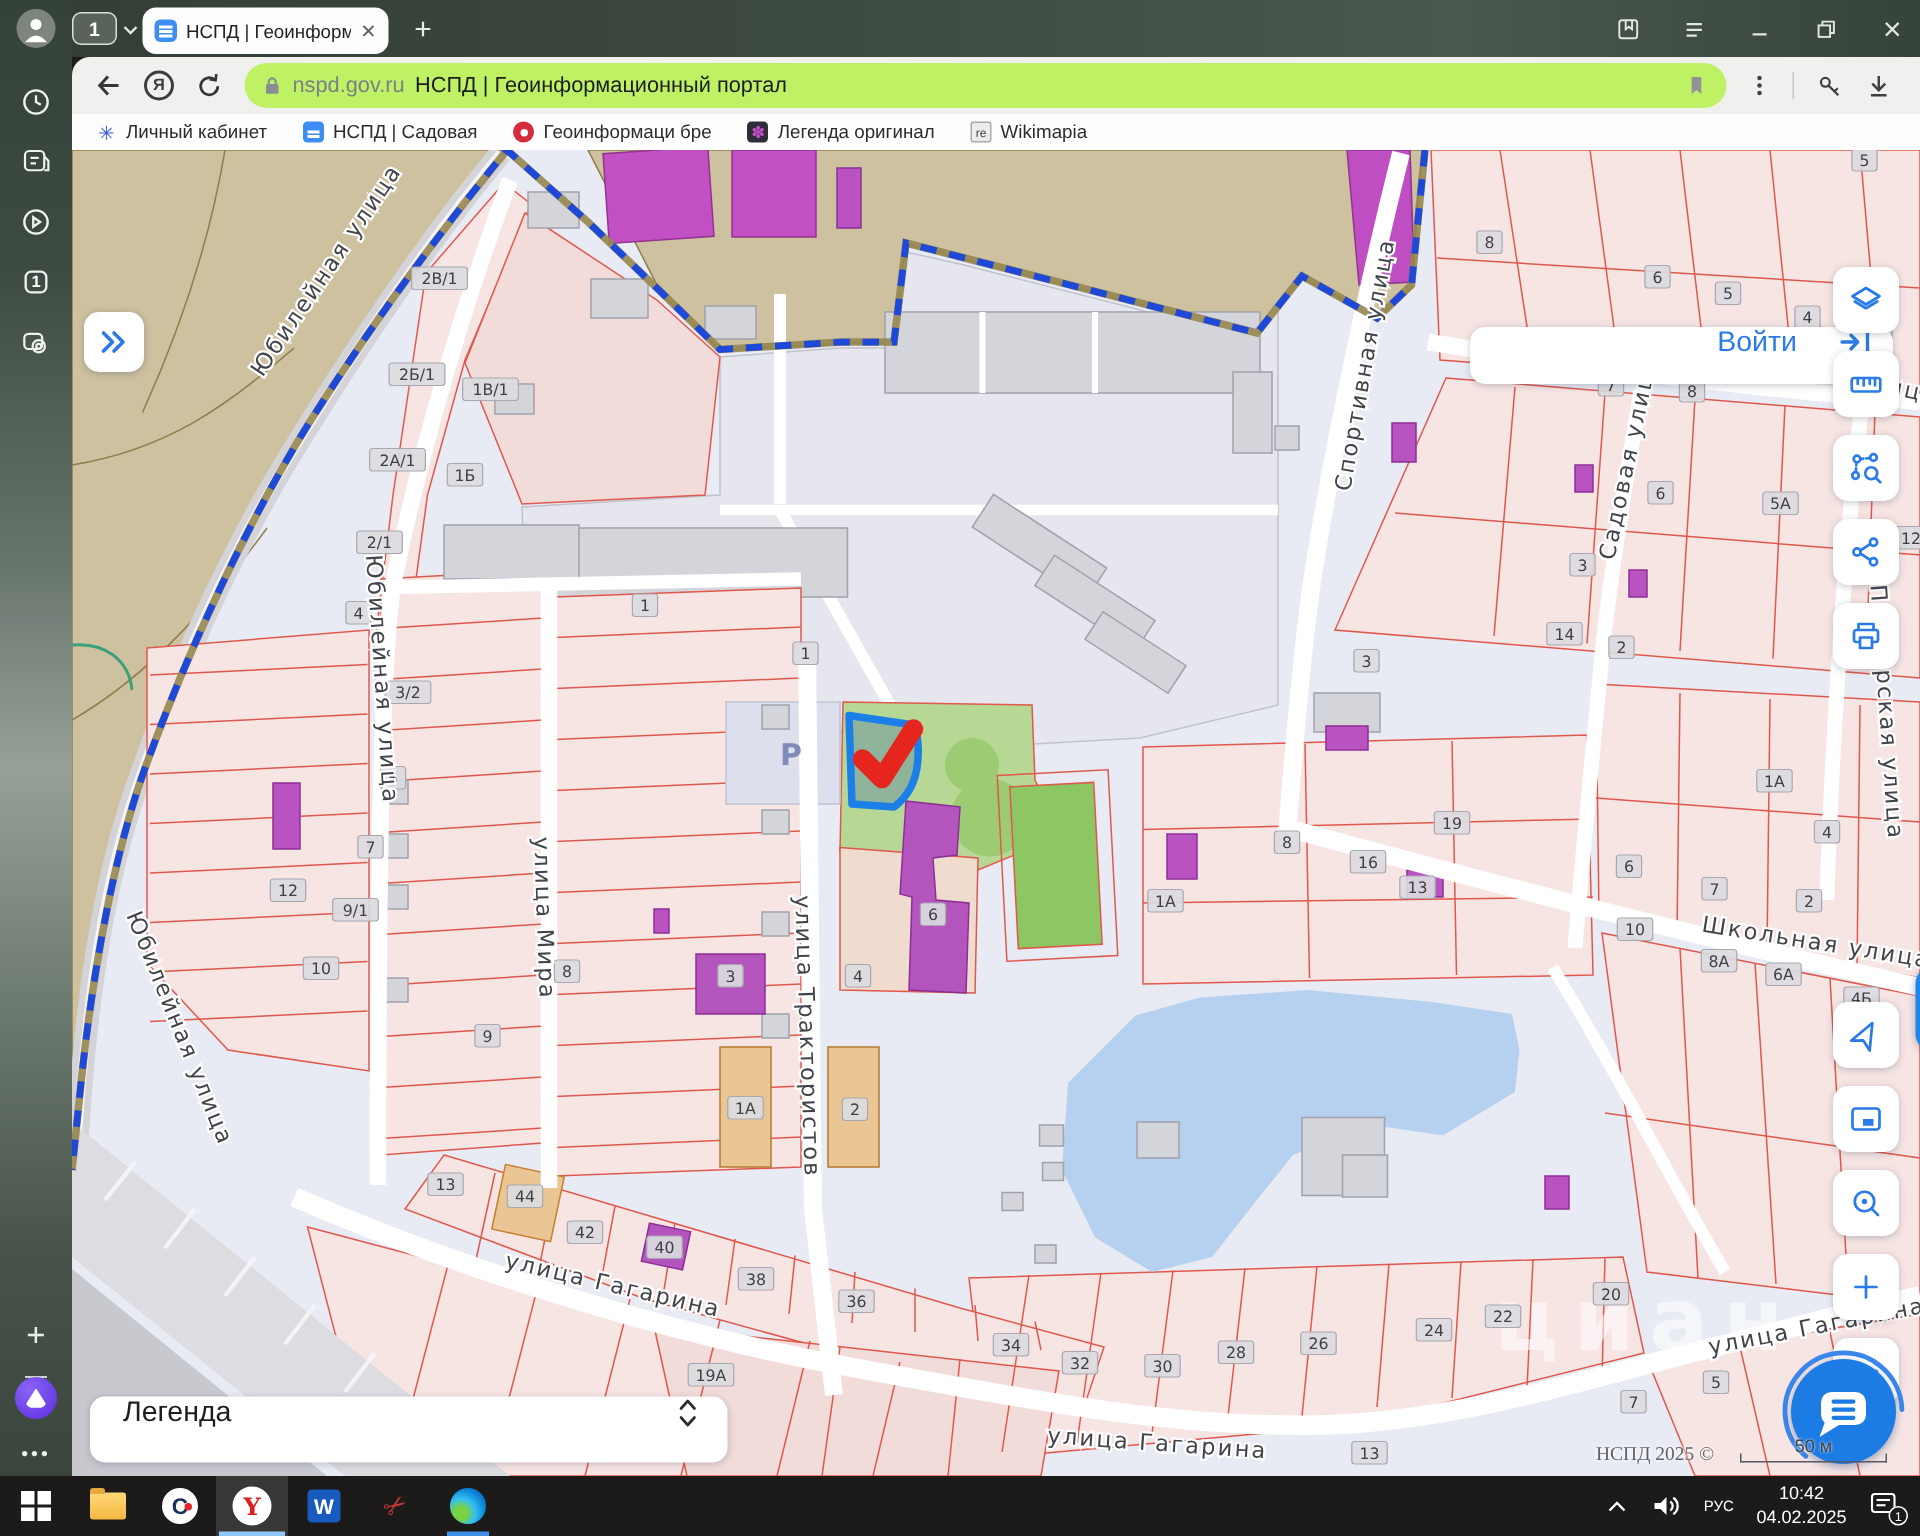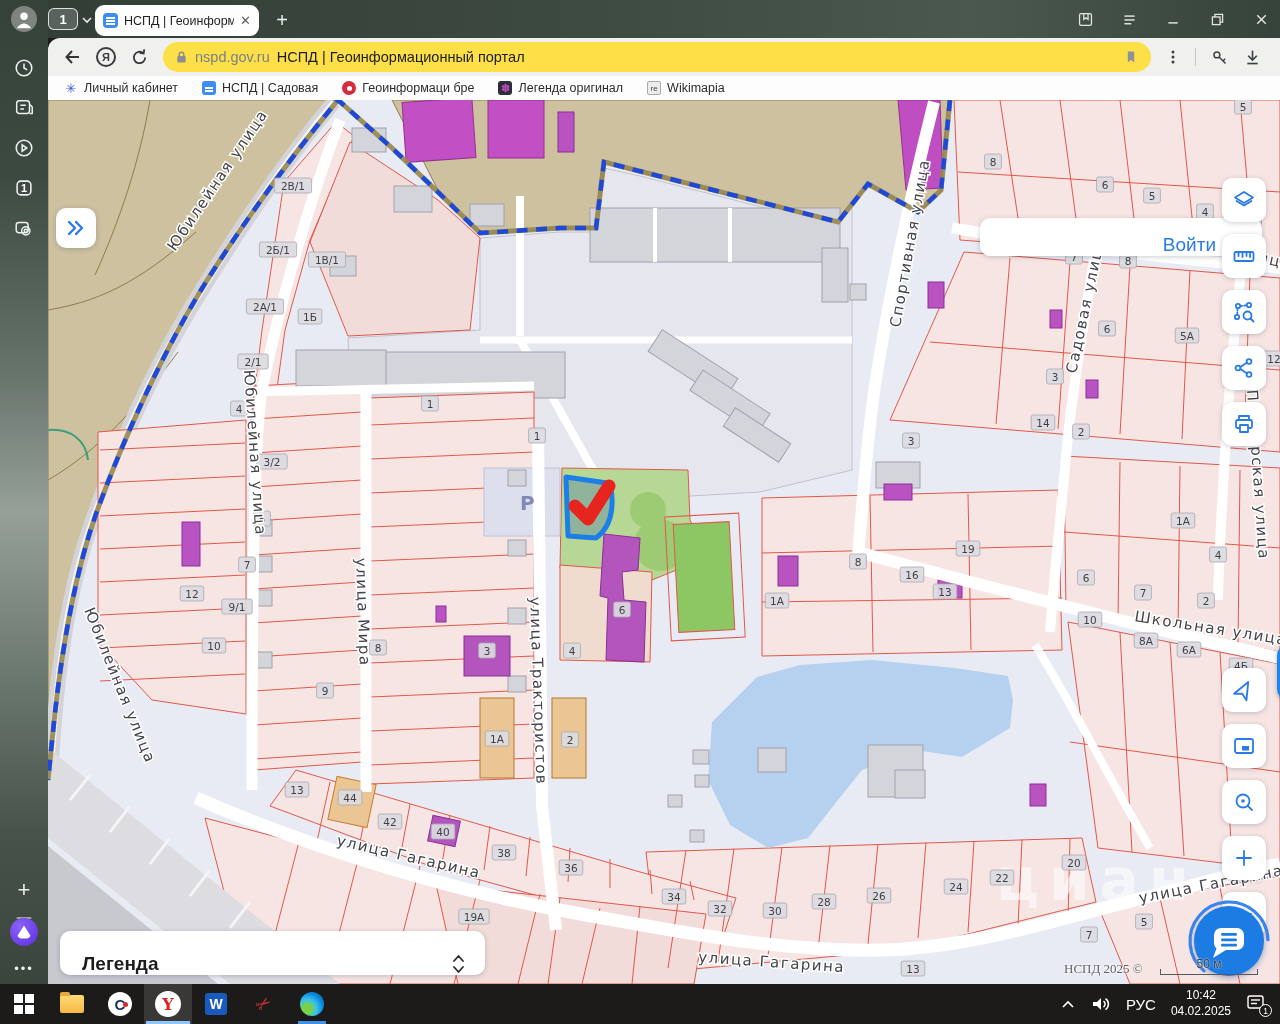--- a/index.html
+++ b/index.html
@@ -36,21 +36,21 @@
     display:flex; align-items:center; justify-content:center; }
   #wincontrols { right:10px; top:0; height:38px; display:flex; align-items:center; gap:27px; color:#e2e7e2; }
   #wincontrols svg { width:17px; height:17px; }
 
   
   #toolbar { left:48px; top:38px; width:1232px; height:38px; background:#f0f1ef;
     border-radius:12px 0 0 0; display:flex; align-items:center; padding:0 18px 0 14px; gap:14px; }
   #toolbar svg { flex:none; }
   .ya-badge { width:20px; height:20px; border:2px solid #3b3d41; border-radius:50%;
     font-size:11px; font-weight:bold; color:#3b3d41; display:flex; align-items:center; justify-content:center; flex:none;}
-  #addresspill { flex:1; height:30px; background:#fde047; border-radius:16px;
+  #addresspill { flex:1; height:30px; background:#bef264; border-radius:16px;
     display:flex; align-items:center; padding:0 12px; gap:7px; min-width:0; }
   #addresspill .url { font-size:14.5px; color:#7b8087; white-space:nowrap; }
   #addresspill .ptitle { flex:1; font-size:14.5px; color:#1c1d1f; white-space:nowrap; overflow:hidden; }
   .divid { width:1px; height:18px; background:#c7c9c9; }
 
   
   #bookmarks { left:48px; top:76px; width:1232px; height:24px; background:#fcfdfc;
     display:flex; align-items:center; padding-left:16px; gap:24px; }
   .bm { display:flex; align-items:center; gap:6px; font-size:12.5px; color:#2b2c2f; }
   .bmi { width:14px; height:14px; border-radius:3px; display:flex; align-items:center;
@@ -70,25 +70,25 @@
   text { font-family:"DejaVu Sans", sans-serif; }
   .street { font-size:15px; fill:#43444a; letter-spacing:1.5px; font-weight:500;
     paint-order:stroke; stroke:#ffffff; stroke-width:3px; }
   .num { font-size:10.5px; fill:#3f3f46; }
   .numbox { fill:#dbdbdf; fill-opacity:.92; stroke:#a8a8b0; stroke-width:.8; }
 
   
   .panel { background:#fff; border-radius:10px; box-shadow:0 1px 5px rgba(40,50,70,.25); }
   .tool { width:44px; height:44px; left:1222px; display:flex; align-items:center; justify-content:center; }
   .tool svg { width:24px; height:24px; stroke:#2a7be8; fill:none; stroke-width:1.8; stroke-linecap:round; stroke-linejoin:round; }
-  #login { left:980px; top:118px; width:282px; height:38px; display:flex; align-items:flex-end;
-    justify-content:flex-end; padding-right:14px; gap:10px; }
+  #login { left:980px; top:118px; width:282px; height:38px; display:flex; align-items:flex-start;
+    justify-content:flex-end; padding-right:14px; gap:28px; }
   #login .lbl { color:#2a7be8; font-size:19px; }
-  #legend { left:60px; top:931px; width:425px; height:44px; display:flex; align-items:flex-end;
-    padding:0 20px 0 22px;font-weight:bold; }
+  #legend { left:60px; top:931px; width:425px; height:44px; display:flex; align-items:flex-start;
+    padding:0 20px 0 22px; }
   #legend .lbl { font-size:19px; color:#1d1d1f; flex:1; }
   #expandbtn { left:56px; top:108px; width:40px; height:40px; display:flex; align-items:center; justify-content:center; }
   #assistant { left:1229px; top:544px; width:51px; height:57px; background:#1e86ea;
     border-radius:12px 0 0 12px; box-shadow:0 1px 5px rgba(40,50,70,.35);
     display:flex; align-items:center; justify-content:center; }
   #chatring { left:1136px; top:796px; width:90px; height:90px; }
   #chatbtn { left:1146px; top:806px; width:70px; height:70px; border-radius:50%;
     background:#1d7be4; box-shadow:0 2px 6px rgba(20,60,120,.4);
     display:flex; align-items:center; justify-content:center; }
   #attribution { left:1064px; top:961px; font-size:13px; color:#5f6368; text-shadow:0 0 3px #fff,0 0 3px #fff;font-family:Liberation Serif, serif; }
@@ -97,21 +97,21 @@
   #scale .bar { height:6px; border:1.5px solid #55585e; border-top:none; margin-top:-2px; }
 
   
   #taskbar { left:0; top:984px; width:1280px; height:40px; background:#1d1b1a;
     display:flex; align-items:center; }
   .tb { width:48px; height:40px; display:flex; align-items:center; justify-content:center; position:relative; }
   .tb.active { background:rgba(255,255,255,.13); }
   .uline { position:absolute; bottom:0; left:2px; right:2px; height:3px; }
   #tray { margin-left:auto; display:flex; align-items:center; gap:15px; padding-right:12px; color:#fff; }
   #clock { text-align:center; font-size:12px; line-height:1.3; }
-  #lang { font-size:15px; }
+  #lang { font-size:10px; }
   #notif { position:relative; width:22px; height:20px; }
   #notif .badge { position:absolute; right:-4px; bottom:-3px; width:13px; height:13px;
     border:1.2px solid #fff; border-radius:50%; background:#1d1b1a; color:#fff;
     font-size:8.5px; display:flex; align-items:center; justify-content:center; }
   .winicon { width:20px; height:20px; display:grid; grid-template-columns:9px 9px; grid-template-rows:9px 9px; gap:2px; }
   .winicon div { background:#fff; }
   .folder { width:24px; height:18px; background:linear-gradient(180deg,#ffd976,#f6b844); border-radius:2px; position:relative; }
   .folder:before { content:""; position:absolute; top:-3px; left:0; width:10px; height:4px;
     background:#e8a93c; border-radius:2px 2px 0 0; }
   .edge { width:24px; height:24px; border-radius:50%;

